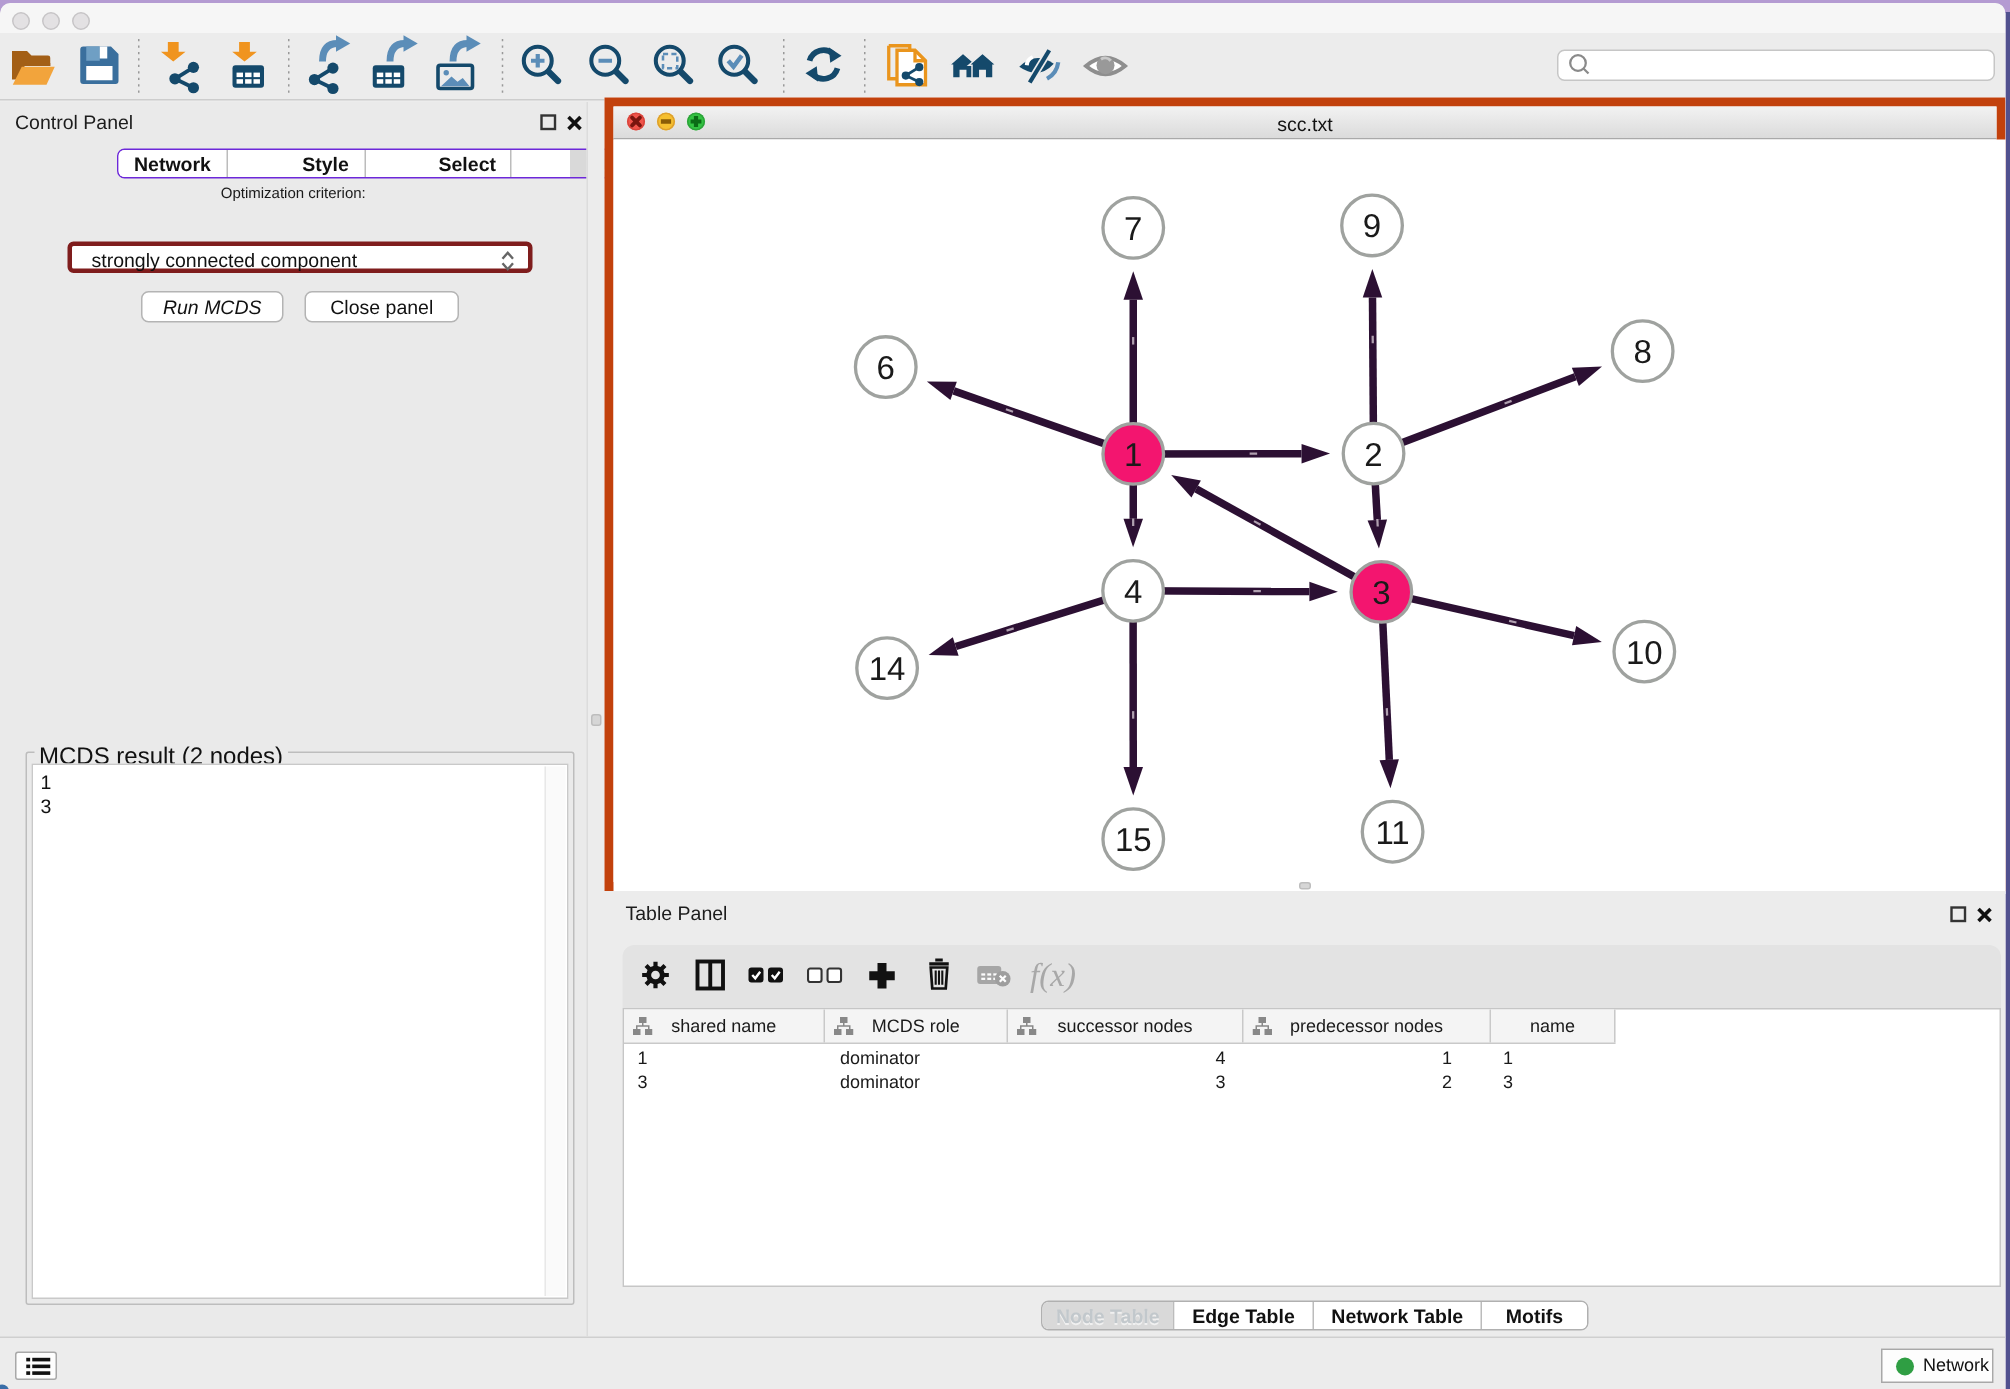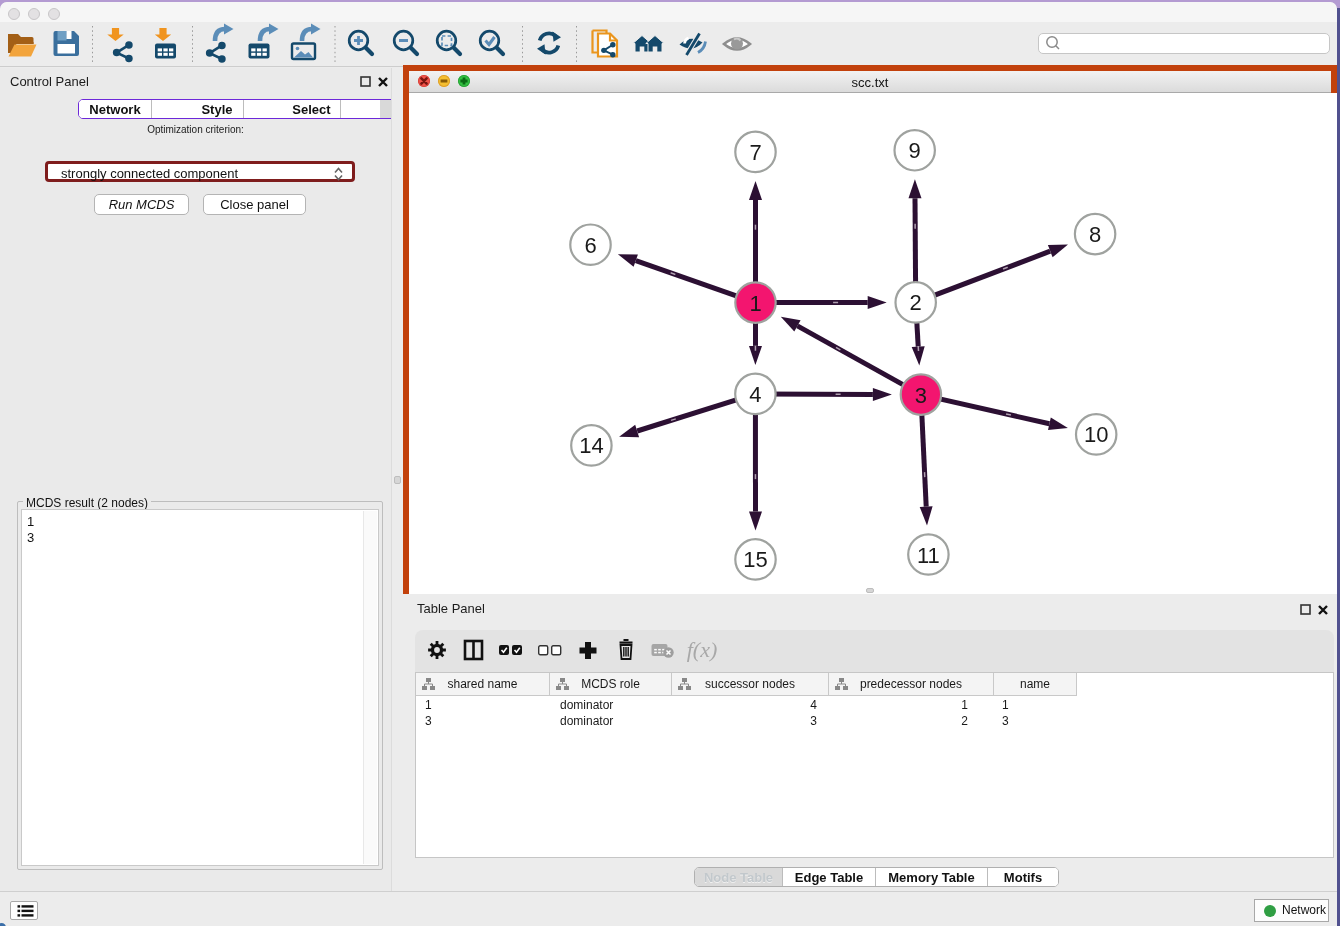--- a/index.html
+++ b/index.html
@@ -13,21 +13,21 @@
 .cpanel{position:absolute;left:0;top:66px;width:391px;height:823px;background:#eaeaea;}
 .cphead{position:absolute;left:10px;top:6px;font-size:13px;color:#1c1c1c;}
 .tabs{position:absolute;left:78px;top:31px;height:20px;display:flex;border:1px solid #6d28d9;border-radius:5px;overflow:hidden;background:#fff;gap:39px;}
 .tab{font-size:13px;font-weight:700;color:#111;display:flex;align-items:center;justify-content:center;border-right:1px solid #bcbcbc;background:#fff;}
 .tab:last-child{border-right:none;}
 .tab.sel{background:#d9d9d9;color:#c6c6c6;text-shadow:0 1px 0 #f2f2f2;}
 .optlabel{position:absolute;left:0;top:56px;width:391px;text-align:center;font-size:10px;color:#1a1a1a;}
 .dropdown{position:absolute;left:45px;top:93px;width:310px;height:21px;background:#fff;border:3px solid #7f1d1d;border-radius:4px;font-size:13px;color:#111;line-height:19px;padding-left:13px;}
 .btn{position:absolute;height:21px;background:#fff;border:1px solid #b4b4b4;border-radius:5px;font-size:13px;color:#111;text-align:center;line-height:19px;}
 .groupbox{position:absolute;left:17px;top:433px;width:366px;height:369px;border:1px solid #bdbdbd;border-radius:2px;}
-.grouplabel{position:absolute;left:5px;top:-6px;background:#eaeaea;padding:0 3px;font-size:12px;color:#111;}
+.grouplabel{position:absolute;left:5px;top:-6px;background:#eaeaea;padding:0 3px;font-size:16px;color:#111;}
 .resultarea{position:absolute;left:3px;top:7px;right:3px;bottom:3px;background:#fff;border:1px solid #c9c9c9;font-size:13px;color:#111;padding:4px 0 0 5px;line-height:16px;}
 .rscroll{position:absolute;top:1px;right:1px;bottom:1px;width:14px;background:#fafafa;border-left:1px solid #e8e8e8;}
 .vdivider{position:absolute;left:391px;top:66px;width:12px;height:823px;background:#ececec;border-left:1px solid #dcdcdc;}
 .vhandle{position:absolute;left:2px;top:408px;width:7px;height:8px;background:#d6d6d6;border:1px solid #bdbdbd;border-radius:2px;}
 .netwin{position:absolute;left:403px;top:63px;width:934px;height:529px;border:6px solid #c2410c;background:#fff;}
 .nettitle{position:absolute;left:0;top:0;width:100%;height:22px;background:linear-gradient(#f2f2f2,#dbdbdb);border-bottom:1px solid #a9a9a9;}
 .ntt{position:absolute;top:4px;left:0;width:100%;text-align:center;font-size:13px;color:#111;}
 .light{position:absolute;top:3.9px;width:12px;height:12px;border-radius:50%;}
 .canvas{position:absolute;left:0;top:22px;width:932px;height:503px;background:#fff;overflow:hidden;}
 .tpanel{position:absolute;left:403px;top:592px;width:934px;height:297px;background:#ececec;}
@@ -381,21 +381,21 @@
 <div class="trow" style="left:586px;top:24px;">1</div>
 <div class="trow" style="left:9px;top:40px;">3</div>
 <div class="trow" style="left:144px;top:40px;">dominator</div>
 <div class="trow" style="left:256px;top:40px;width:145px;text-align:right;">3</div>
 <div class="trow" style="left:413px;top:40px;width:139px;text-align:right;">2</div>
 <div class="trow" style="left:586px;top:40px;">3</div>
 </div>
 <div class="btabs">
         <div class="btab sel" style="width:88px">Node Table</div>
         <div class="btab" style="width:93px">Edge Table</div>
-        <div class="btab" style="width:112px">Memory Table</div>
+        <div class="btab" style="width:112px">Network Table</div>
         <div class="btab" style="width:70px">Motifs</div>
       </div>
 </div>
 <div class="statusbar">
 <div class="sbtn" style="left:10px;top:9px;width:28px;height:19px;border-radius:2px;">
         <svg width="26" height="18" style="position:absolute;left:2px;top:0">
           <g fill="#111">
             <rect x="4.5" y="3.2" width="2.6" height="2.4"></rect>
             <rect x="8.5" y="3.2" width="12" height="2.4"></rect>
             <rect x="4.5" y="7.7" width="2.6" height="2.4"></rect>

